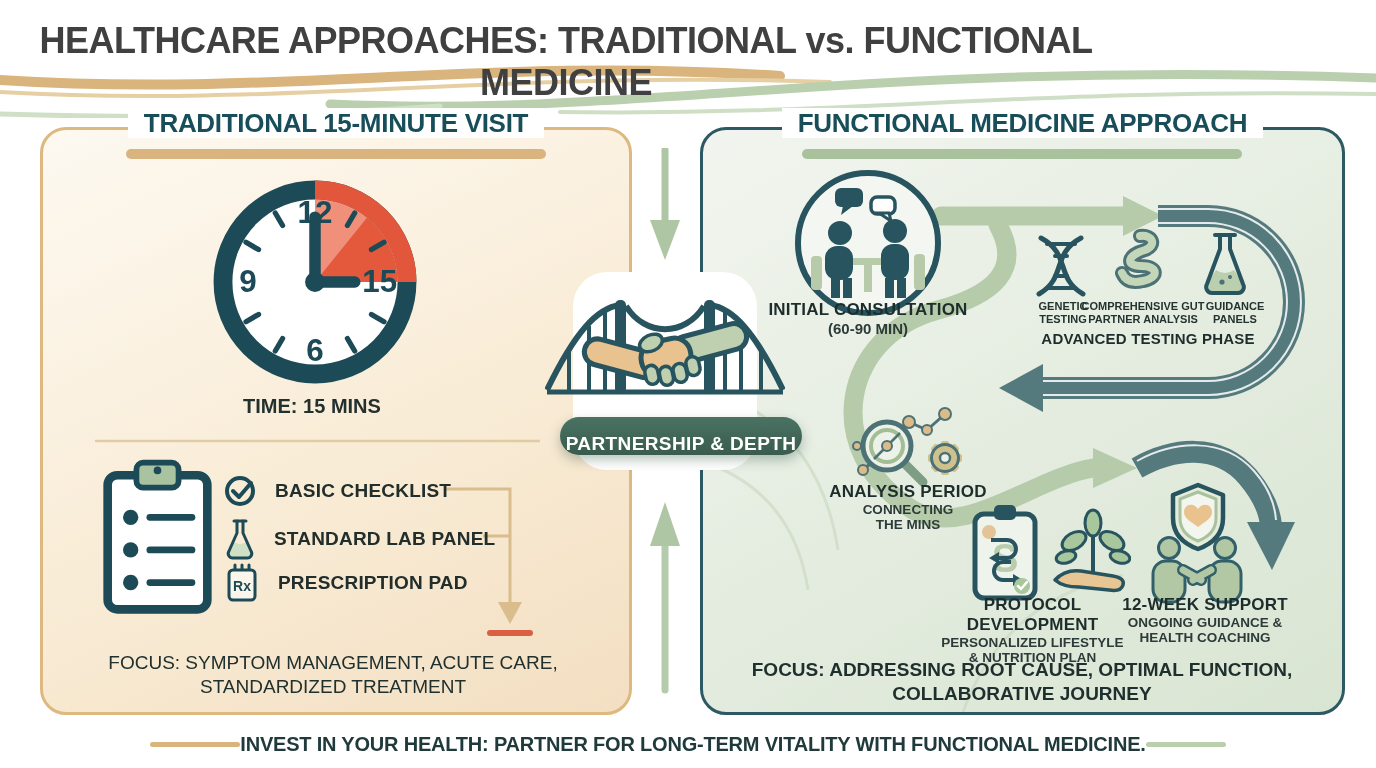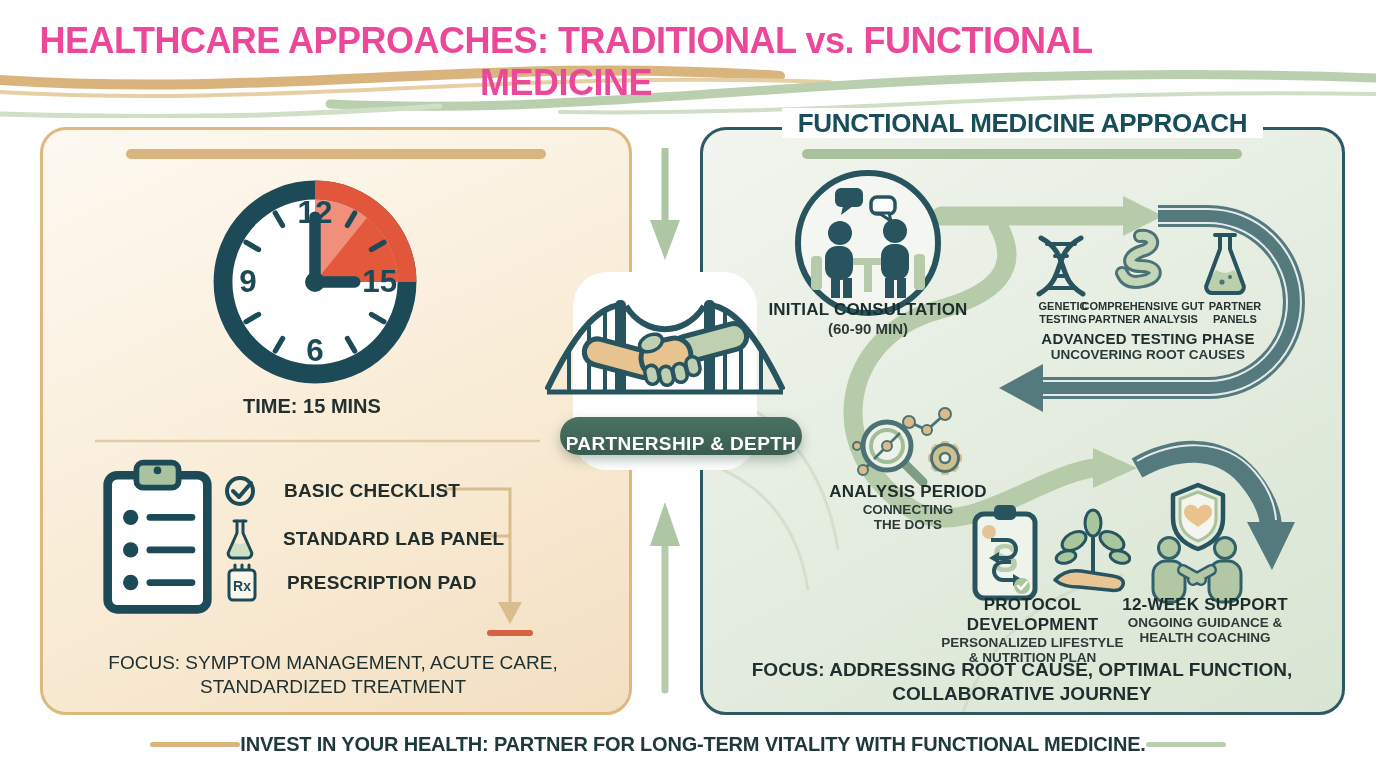--- a/index.html
+++ b/index.html
@@ -2,40 +2,40 @@
 <html><head>
 <meta charset="utf-8">
 <style>
   html,body{margin:0;padding:0;background:#fff;}
   #stage{position:relative;width:1376px;height:768px;background:#ffffff;overflow:hidden;
          font-family:"Liberation Sans",sans-serif;color:#1f3236;}
   svg text{font-family:"Liberation Sans",sans-serif;}
   .abs{position:absolute;}
   
   #main-title{left:0;top:20px;width:1132px;text-align:center;font-size:36px;font-weight:700;
-              letter-spacing:-0.5px;color:#ec4899;z-index:5;}
+              letter-spacing:-0.5px;color:#404040;z-index:5;}
   #header-waves{left:0;top:54px;z-index:1;}
   
   .panel{border-radius:26px;box-sizing:border-box;z-index:2;}
   #left-panel{left:40px;top:127px;width:592px;height:588px;border:3px solid #ddb980;
               background:linear-gradient(155deg,#fdf9f1 0%,#f9ecd6 55%,#f3dfc2 100%);}
   #right-panel{left:700px;top:127px;width:645px;height:588px;border:3px solid #2c5963;
                background:linear-gradient(150deg,#f2f5ef 0%,#e2ebdd 60%,#d9e5d3 100%);}
   .panel-title{top:108px;text-align:center;z-index:6;}
   .panel-title span{background:#ffffff;padding:0 16px;font-size:26px;font-weight:700;
                     letter-spacing:-0.3px;color:#174e59;}
   #left-panel-title{left:40px;width:592px;}
   #right-panel-title{left:700px;width:645px;}
   .title-bar{height:10px;border-radius:6px;top:149px;z-index:6;}
   #left-title-bar{left:126px;width:420px;background:#d9b47e;}
   #right-title-bar{left:802px;width:440px;background:#a9c29d;}
   
   .lp{z-index:3;}
   #time-label{left:197px;top:395px;width:230px;text-align:center;font-size:20px;font-weight:700;color:#23302e;}
-  .check-row{display:flex;align-items:center;gap:27px;z-index:3;}
+  .check-row{display:flex;align-items:center;gap:18px;z-index:3;}
   .check-row .lbl{font-size:19px;font-weight:700;color:#212e2c;letter-spacing:.2px;white-space:nowrap;}
   #left-focus{left:93px;top:651px;width:480px;text-align:center;font-size:19px;font-weight:400;
               line-height:1.28;color:#20302e;}
   
   #center-blob{left:573px;top:272px;width:184px;height:198px;background:#fff;border-radius:34px;z-index:3;}
   #partnership-badge{left:560px;top:417px;width:242px;height:38px;border-radius:19px;z-index:5;
       background:linear-gradient(180deg,#4a7263,#395c4e);display:flex;align-items:flex-end;justify-content:center;
       color:#fff;font-size:19px;font-weight:700;letter-spacing:.4px;box-shadow:0 5px 12px rgba(55,85,70,.35);}
   
   .rp{z-index:3;}
@@ -62,20 +62,22 @@
     <path d="M330,50 C640,64 860,6 1376,24" stroke="#b9cfae" stroke-width="9" fill="none" stroke-linecap="round"></path>
     <path d="M560,58 C860,62 1020,34 1376,40" stroke="#cfdfc6" stroke-width="4" fill="none" stroke-linecap="round"></path>
     <path d="M0,60 C200,66 320,60 440,52" stroke="#cfe0c7" stroke-width="5" fill="none" stroke-linecap="round"></path>
   </svg>
 
   <div id="main-title" class="abs">HEALTHCARE APPROACHES: TRADITIONAL vs. FUNCTIONAL MEDICINE</div>
 
   <div id="left-panel" class="abs panel"></div>
   <div id="right-panel" class="abs panel"></div>
 
+  <div id="left-panel-title" class="abs panel-title">
+    <span>TRADITIONAL 15-MINUTE VISIT</span></div>
   <div id="right-panel-title" class="abs panel-title">
     <span>FUNCTIONAL MEDICINE APPROACH</span></div>
   <div id="left-title-bar" class="abs title-bar"></div>
   <div id="right-title-bar" class="abs title-bar"></div>
 
   <svg class="abs lp" style="left:200px;top:167px;" width="230" height="230" viewBox="0 0 220 220">
     <circle cx="110" cy="110" r="88" fill="#ffffff" stroke="#1d4a57" stroke-width="18"></circle>
     <path d="M110,22 A88,88 0 0 1 198,110" stroke="#e2573b" stroke-width="18" fill="none"></path>
     <path d="M110,110 L110,31 A79,79 0 0 1 189,110 Z" fill="#f0907a"></path>
     <path d="M110,110 L159.7,48.6 A79,79 0 0 1 189,110 Z" fill="#e4593c"></path>
@@ -272,24 +274,23 @@
   </svg>
   <svg class="abs rp" style="left:1199px;top:230px;" width="52" height="68" viewBox="0 0 52 68">
     <path d="M17,40 L8,54 a6,6 0 0 0 5,9 h26 a6,6 0 0 0 5,-9 L35,40 q-9,6 -18,0 Z" fill="#b9cfae"></path>
     <path d="M21,5 v14 L8,54 a6,6 0 0 0 5,9 h26 a6,6 0 0 0 5,-9 L31,19 V5" fill="none" stroke="#27545f" stroke-width="4" stroke-linecap="round" stroke-linejoin="round"></path>
     <line x1="16" y1="5" x2="36" y2="5" stroke="#27545f" stroke-width="4" stroke-linecap="round"></line>
     <circle cx="23" cy="52" r="2.6" fill="#4d7276"></circle>
       <circle cx="31" cy="47" r="2" fill="#4d7276"></circle>
   </svg>
   <div class="abs rp mini-lbl" style="left:1019px;top:300px;width:88px;">GENETIC TESTING</div>
   <div class="abs rp mini-lbl" style="left:1077px;top:300px;width:132px;">COMPREHENSIVE GUT PARTNER ANALYSIS</div>
-  <div class="abs rp mini-lbl" style="left:1189px;top:300px;width:92px;">PARTNER PANELS</div>
+  <div class="abs rp mini-lbl" style="left:1189px;top:300px;width:92px;">GUIDANCE PANELS</div>
   <div class="abs rp" style="left:978px;top:330px;width:340px;text-align:center;">
     <div class="step-title" style="font-size:15px;">ADVANCED TESTING PHASE</div>
-    <div class="step-sub">UNCOVERING ROOT CAUSES</div>
   </div>
 
   <svg class="abs rp" style="left:843px;top:402px;" width="125" height="88" viewBox="0 0 125 88">
     <path d="M44,40 L66,20 L84,28 L102,12" stroke="#4d7276" stroke-width="3" fill="none"></path>
     <line x1="20" y1="68" x2="36" y2="54" stroke="#4d7276" stroke-width="3"></line>
     <circle cx="66" cy="20" r="6" fill="#ddba8a" stroke="#4d7276" stroke-width="2"></circle>
     <circle cx="84" cy="28" r="5" fill="#ddba8a" stroke="#4d7276" stroke-width="2"></circle>
     <circle cx="102" cy="12" r="6" fill="#ddba8a" stroke="#4d7276" stroke-width="2"></circle>
     <circle cx="20" cy="68" r="5" fill="#ddba8a" stroke="#4d7276" stroke-width="2"></circle>
     <circle cx="14" cy="44" r="4" fill="#ddba8a" stroke="#4d7276" stroke-width="2"></circle>
@@ -303,21 +304,21 @@
       <rect x="98" y="39" width="8" height="34" rx="2" transform="rotate(45 102 56)"></rect>
       <rect x="98" y="39" width="8" height="34" rx="2" transform="rotate(90 102 56)"></rect>
       <rect x="98" y="39" width="8" height="34" rx="2" transform="rotate(135 102 56)"></rect>
     </g>
     <circle cx="102" cy="56" r="13.5" fill="#cfc18e" stroke="#4d7276" stroke-width="3"></circle>
     <circle cx="102" cy="56" r="5" fill="#edf2e9" stroke="#4d7276" stroke-width="2.5"></circle>
   </svg>
   <div class="abs rp" style="left:808px;top:482px;width:200px;text-align:center;">
     <div class="step-title">ANALYSIS PERIOD</div>
     <div class="step-sub">CONNECTING</div>
-    <div class="step-sub">THE DOTS</div>
+    <div class="step-sub">THE MINS</div>
   </div>
 
   <svg class="abs rp" style="left:969px;top:500px;" width="72" height="104" viewBox="0 0 72 104">
     <rect x="6" y="14" width="60" height="84" rx="9" fill="#eef3ec" stroke="#27545f" stroke-width="5"></rect>
     <rect x="25" y="5" width="22" height="15" rx="5" fill="#27545f"></rect>
     <text x="36" y="72" font-size="40" font-weight="700" fill="#b9cdad" text-anchor="middle">S</text>
     <circle cx="20" cy="32" r="7" fill="#e3c497"></circle>
     <path d="M22,40 h16 a9,9 0 0 1 0,18 h-10" stroke="#27545f" stroke-width="4" fill="none"></path>
     <polygon points="30,52 30,64 20,58" fill="#27545f"></polygon>
     <path d="M50,80 h-16 a9,9 0 0 1 0,-18 h8" stroke="#27545f" stroke-width="4" fill="none"></path>

